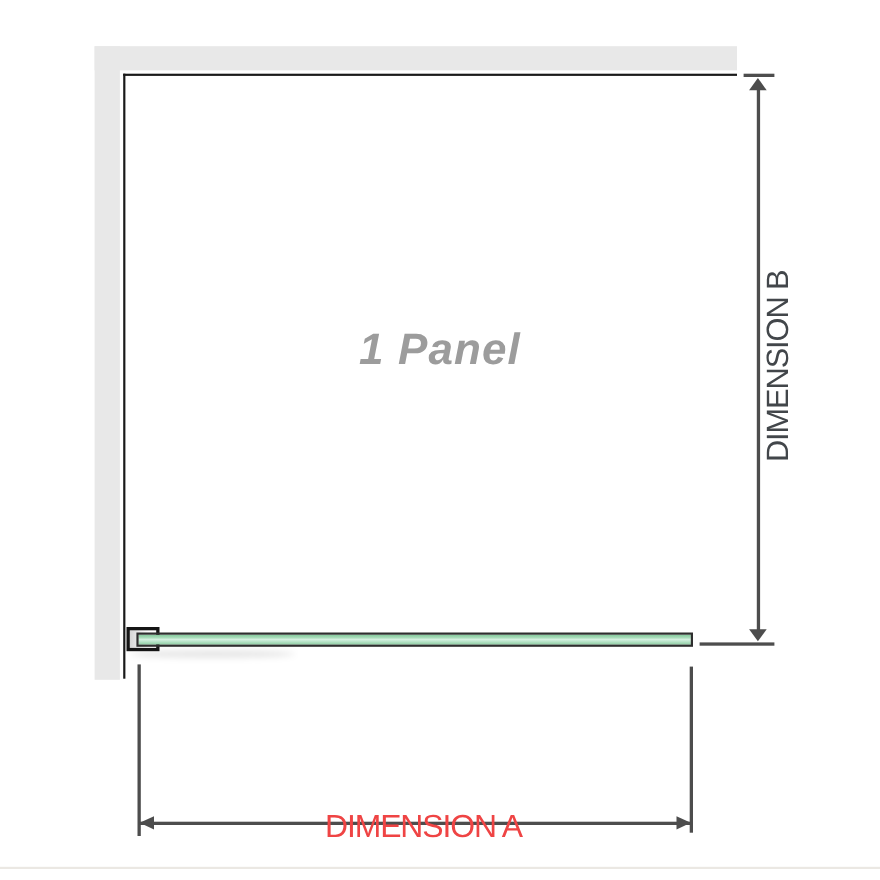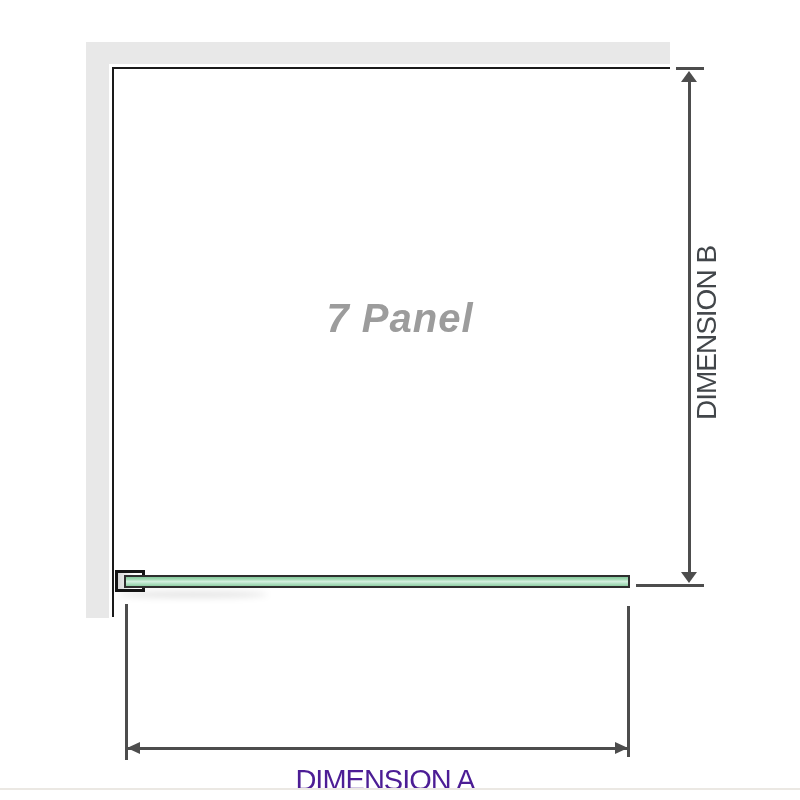--- a/index.html
+++ b/index.html
@@ -46,38 +46,38 @@
   
   .dima-ext-left{left:125px;top:604px;width:3px;height:156px;background:#4d4d4d;}
   .dima-ext-right{left:627px;top:606px;width:3px;height:151px;background:#4d4d4d;}
   .dima-line{left:127px;top:747px;width:501px;height:3px;background:#4d4d4d;}
   .arrow-left{left:127px;top:742px;width:0;height:0;
     border-top:6px solid transparent;border-bottom:6px solid transparent;
     border-right:13px solid #4d4d4d;}
   .arrow-right{left:615px;top:742px;width:0;height:0;
     border-top:6px solid transparent;border-bottom:6px solid transparent;
     border-left:13px solid #4d4d4d;}
-  .dima-label{left:385px;top:780px;transform:translate(-50%,-50%);
-    font-size:29px;font-weight:300;letter-spacing:-1px;color:#4c1d95;white-space:nowrap;}
+  .dima-label{left:385px;top:752px;transform:translate(-50%,-50%);
+    font-size:29px;font-weight:300;letter-spacing:-1px;color:#ef4444;white-space:nowrap;}
 
   
   .baseline{left:0;top:788px;width:800px;height:2px;background:#ebe8e3;}
 </style>
 </head>
 <body>
 
 <div class="stage">
 
   <div class="abs wall-top"></div>
   <div class="abs wall-left"></div>
 
   <div class="abs panel-edge-top"></div>
   <div class="abs panel-edge-left"></div>
 
-  <div class="abs panel-label">7 Panel</div>
+  <div class="abs panel-label">1 Panel</div>
 
   <div class="abs dimb-tick-top"></div>
   <div class="abs dimb-line"></div>
   <div class="abs arrow-up"></div>
   <div class="abs arrow-down"></div>
   <div class="abs dimb-tick-bottom"></div>
   <div class="abs dimb-label">DIMENSION B</div>
 
   <div class="abs glass-shadow"></div>
   <div class="abs wall-bracket"></div>

